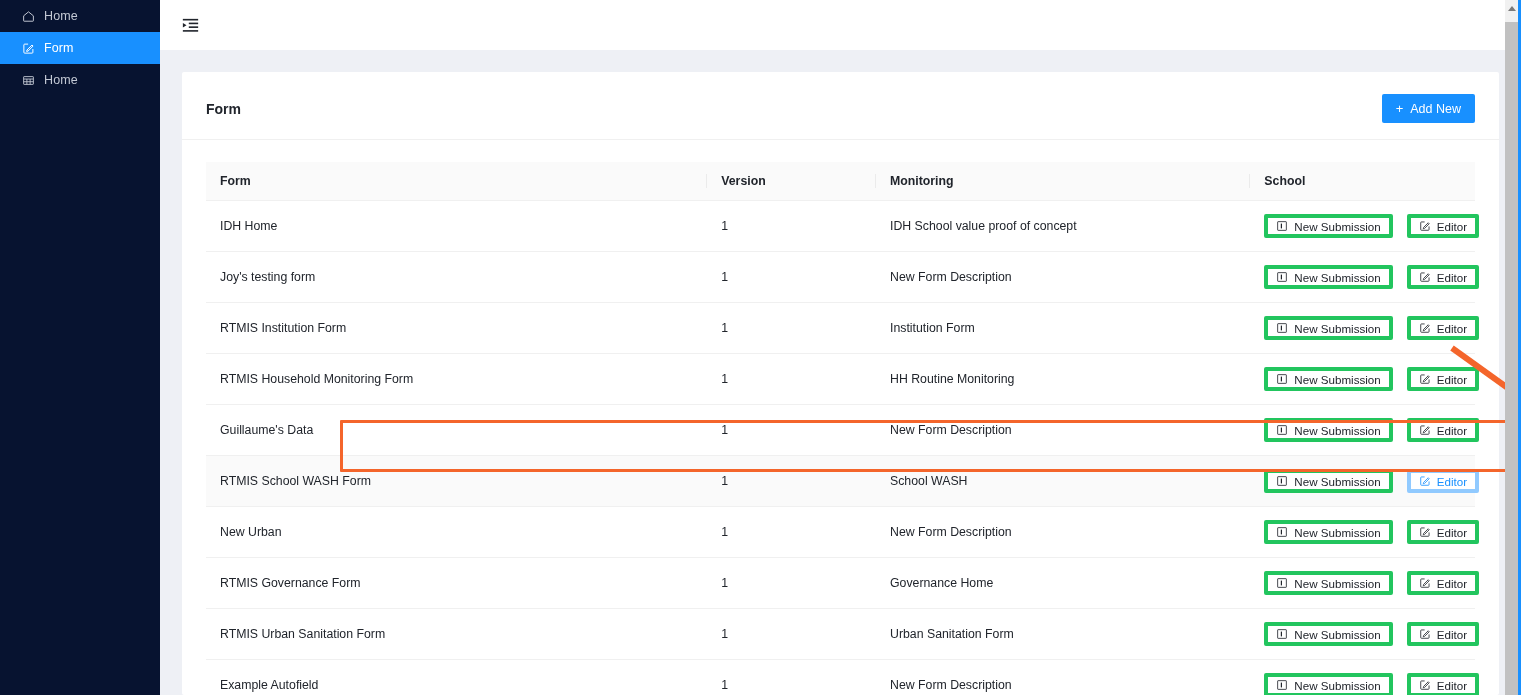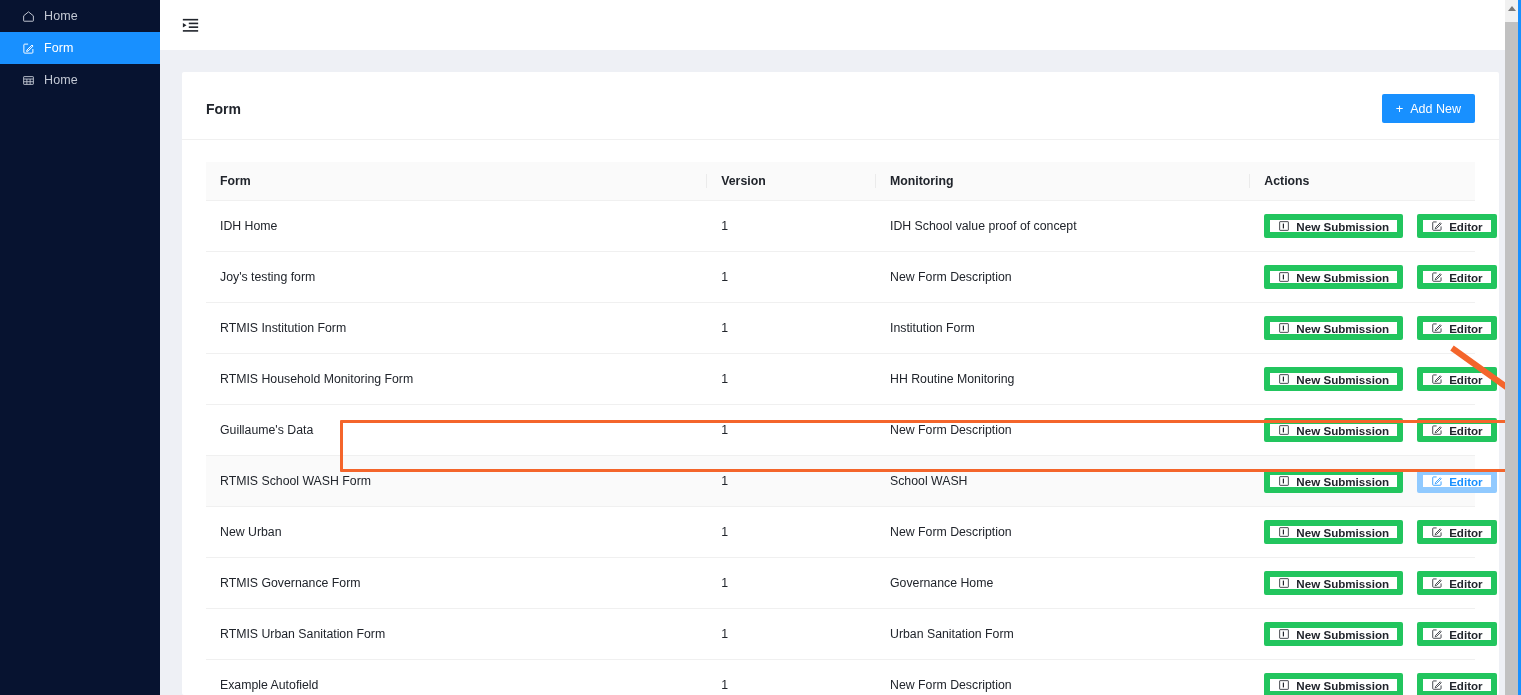--- a/index.html
+++ b/index.html
@@ -144,33 +144,32 @@
   }
   tbody tr.highlighted td { background: #fafafa; }
   .col-form { width: 39.5%; }
   .col-version { width: 13.3%; }
   .col-desc { width: 29.5%; }
   .col-actions { width: 17.7%; }
 
   .act-cell { display: flex; gap: 14px; align-items: center; }
   .btn-ghost {
     background: #ffffff;
-    border: 6px solid #22c55e;
+    border: 4px solid #22c55e;
     border-radius: 2px;
     height: 24px;
     padding: 0 8px;
     font-size: 11.6px;
     color: #21252c;
     font-family: "Liberation Sans", sans-serif;
     display: inline-flex;
     align-items: center;
     gap: 6px;
     cursor: pointer;
     white-space: nowrap;
-    font-weight: bold;
   }
   .btn-ghost.focus-blue {
     border-color: #91caff;
     color: #1890ff;
   }
   .btn-ghost svg { display:block; }
 
   
   .anno { position: absolute; pointer-events: none; }
   .anno-row-box {
@@ -278,21 +277,21 @@
               <col class="col-form">
                 <col class="col-version">
                 <col class="col-desc">
                 <col class="col-actions">
             </colgroup>
             <thead>
               <tr>
                 <th>Form</th>
                 <th>Version</th>
                 <th>Monitoring</th>
-                <th>Actions</th>
+                <th>School</th>
               </tr>
             </thead>
             <tbody id="tbody">
                 <tr>
                   <td>IDH Home</td>
                   <td>1</td>
                   <td>IDH School value proof of concept</td>
                   <td>
                     <div class="act-cell">
                       <button class="btn-ghost">

